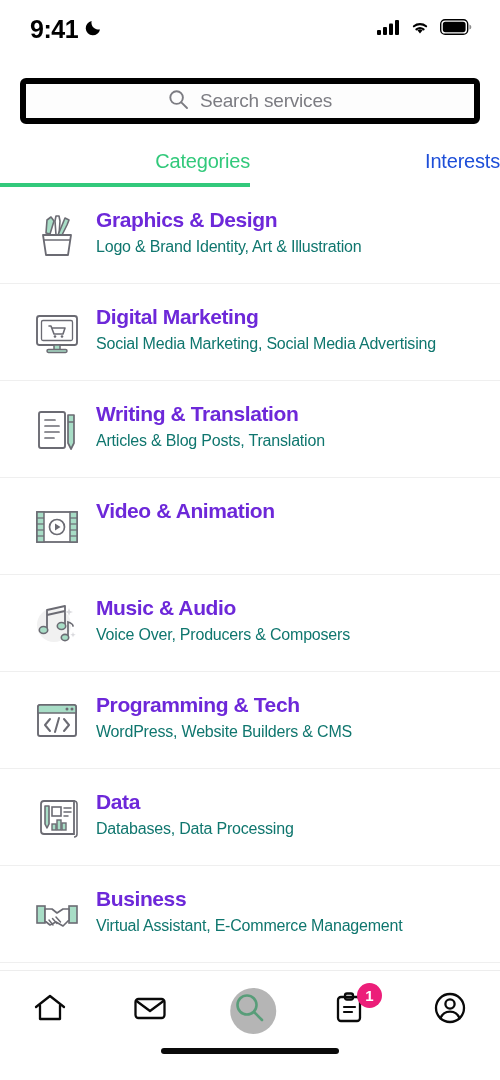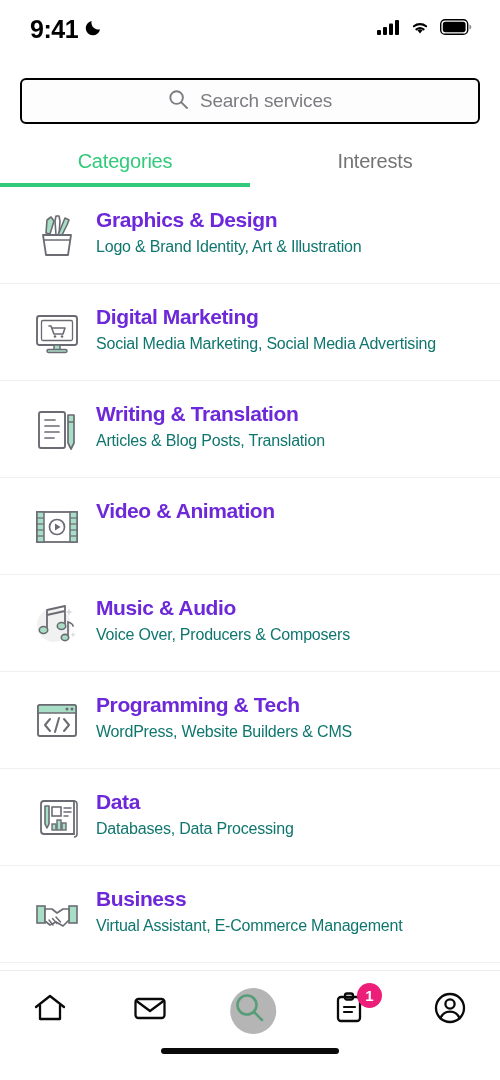--- a/index.html
+++ b/index.html
@@ -19,30 +19,30 @@
     padding:0 28px 0 30px;
   }
   .status-left { display:flex; align-items:center; gap:6px; }
   .status-time { font-size:25px; font-weight:bold; color:#000; letter-spacing:-0.5px; }
   .moon-icon { display:block; }
   .status-right { display:flex; align-items:center; gap:9px; }
 
   
   .search-wrap { padding:20px 20px 0 20px; flex:0 0 auto; }
   .search-bar {
-    height:46px; border:2px solid #000000; border-radius:6px; background:#fdfdfd;
+    height:46px; border:6px solid #000000; border-radius:6px; background:#fdfdfd;
     display:flex; align-items:center; justify-content:center; gap:11px;
   }
   .search-placeholder { font-size:19px; color:#7c7c82; letter-spacing:-0.2px; }
 
   
   .tabs { display:flex; flex:0 0 auto; margin-top:20px; position:relative; }
-  .tab { flex:1; text-align:center; padding:6px 0 14px 0; font-size:20px; letter-spacing:-0.2px; }
+  .tab { flex:1; text-align:right; padding:6px 0 14px 0; font-size:20px; letter-spacing:-0.2px; }
   .tab.active { color:#32c97b; }
-  .tab.inactive { color:#737373; }
+  .tab.inactive { color:#1d4ed8; }
   .tab-underline { position:absolute; left:0; bottom:0; width:250px; height:4px; background:#32c97b; }
 
   
   .cat-list { flex:1 1 auto; overflow:hidden; }
   .cat-row {
     display:flex; align-items:flex-start; gap:0;
     padding:20px 18px 18px 18px;
     border-bottom:1px solid #efefef;
     min-height:95px;
   }

